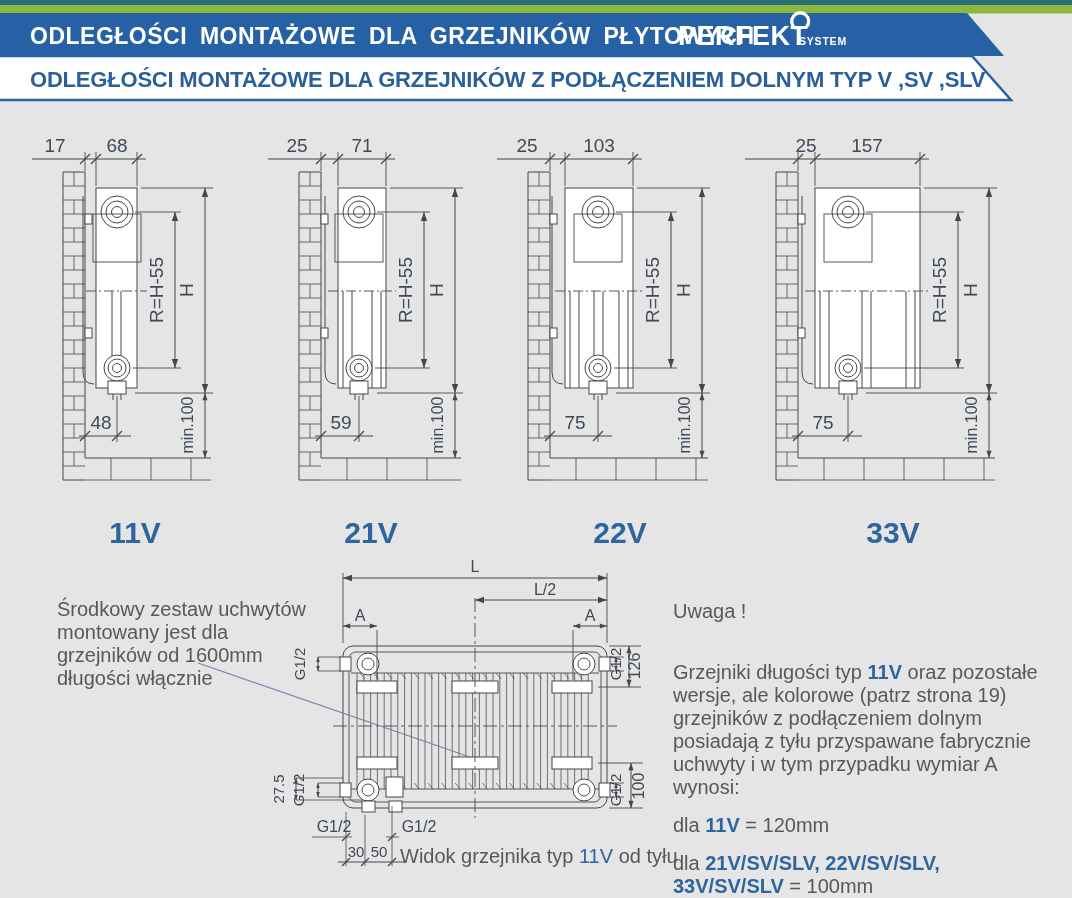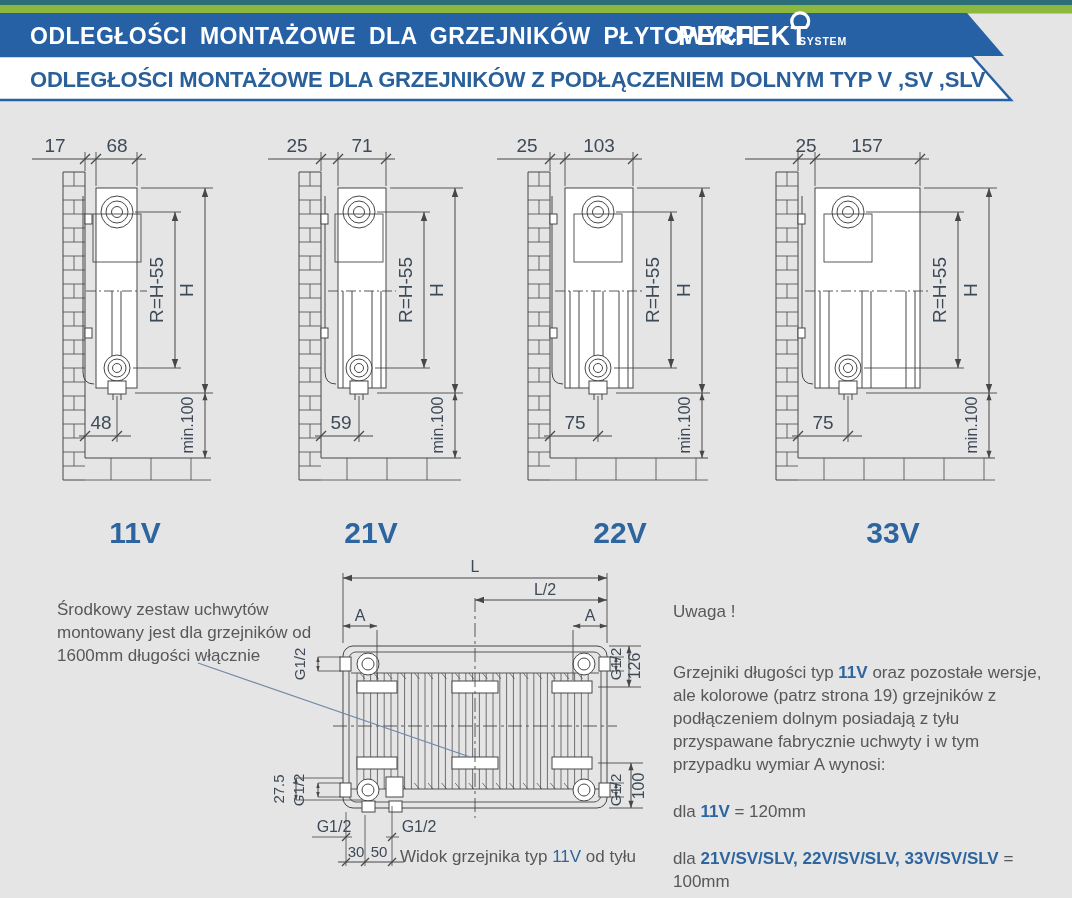--- a/index.html
+++ b/index.html
@@ -8,25 +8,25 @@
   svg.main{position:absolute;left:0;top:0}
   text{font-family:"Liberation Sans",sans-serif}
   .ttl{font-size:23px;font-weight:700;fill:#ffffff;letter-spacing:.5px;word-spacing:6px}
   .brand{font-size:27px;font-weight:800;fill:#ffffff;letter-spacing:.5px}
   .brandsub{font-size:10.5px;font-weight:600;fill:#ffffff;letter-spacing:.8px}
   .sub{font-size:22px;font-weight:600;fill:var(--subtitle);letter-spacing:-0.2px}
   .dim{font-size:19px;fill:var(--dim_text)}
   .dim16{font-size:16px;fill:var(--dim_text)}
   .dim15{font-size:15px;fill:var(--dim_text)}
   .typ{font-size:30px;font-weight:600;fill:var(--accent)}
-  .note{position:absolute;color:var(--body_text);font-size:17px;line-height:23px}
+  .note{position:absolute;color:var(--body_text);font-size:20px;line-height:23px}
   .hl{color:var(--accent);font-weight:600}
   .hl2{color:var(--accent)}
   .uwaga{margin:0 0 38px 0}
-  .dlaline{margin-top:24px}
+  .dlaline{margin-top:15px}
 </style>
 </head>
 <body>
 
 <div class="page">
 
   <svg class="main" width="1072" height="898" viewBox="0 0 1072 898">
 
     <rect x="0" y="0" width="1072" height="5" fill="var(--teal)"></rect>
     <rect x="0" y="5" width="1072" height="8.5" fill="var(--green)"></rect>

